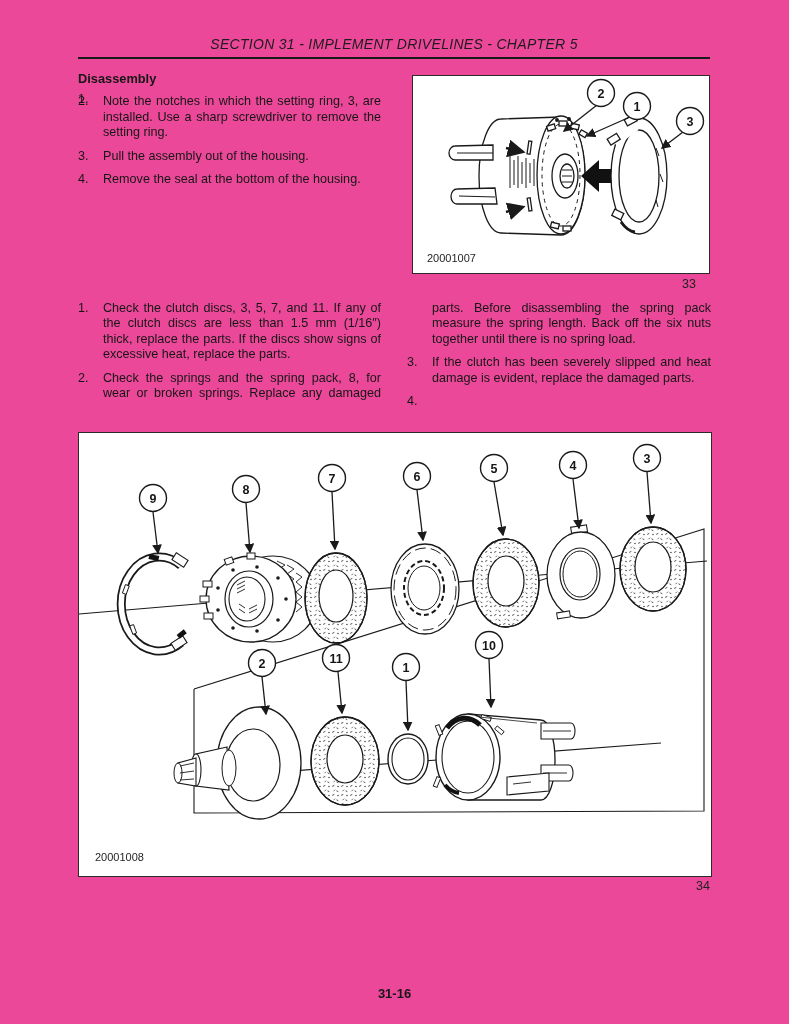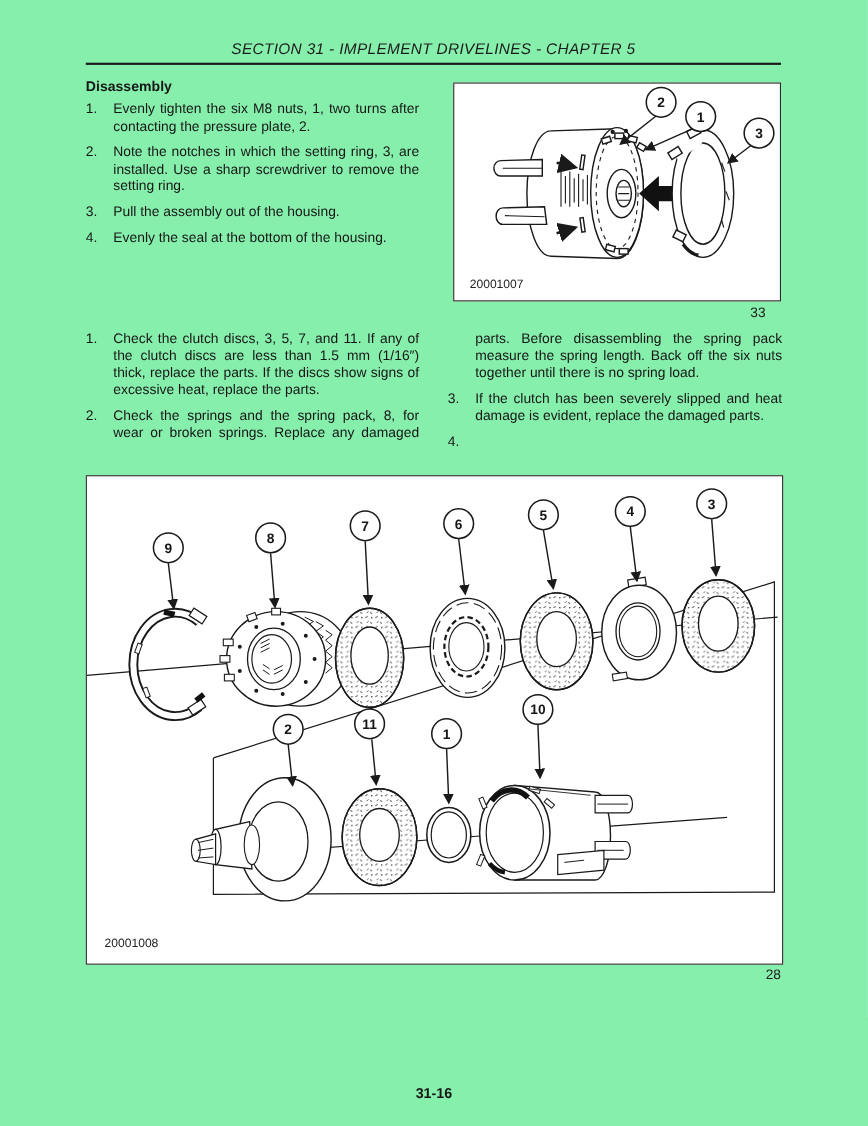--- a/index.html
+++ b/index.html
@@ -1,16 +1,16 @@
 <!DOCTYPE html>
 <html><head>
 <meta charset="utf-8">
 <style>
   html,body{margin:0;padding:0;background:#e8e8e8;}
-  #page{position:relative;width:789px;height:1024px;background:#86efac;overflow:hidden;
+  #page{position:relative;width:789px;height:1024px;background:#ec4899;overflow:hidden;
         font-family:"Liberation Sans",sans-serif;color:#161616;}
   .hdr{position:absolute;left:78px;top:36px;width:632px;text-align:center;
        font-style:italic;font-size:14px;letter-spacing:.3px;color:#1c1c1c;}
   .rule{position:absolute;left:78px;top:57px;width:632px;height:2px;background:#1a1a1a;}
   .col{position:absolute;font-size:12.6px;line-height:15.4px;}
   .h2{font-weight:bold;font-size:12.8px;margin:0 0 6px 0;}
   .li{position:relative;padding-left:25px;margin:0 0 8px 0;text-align:justify;}
   .li .num{position:absolute;left:0;top:0;}
   .cont{padding-left:25px;margin:0 0 8px 0;text-align:justify;}
   .filllast{text-align-last:justify;}
@@ -27,30 +27,30 @@
 
 <div id="page">
 
   <div class="hdr">SECTION 31 - IMPLEMENT DRIVELINES - CHAPTER 5</div>
   <div class="rule"></div>
 
   <div class="col" style="left:78px;top:71px;width:303px;">
     <div class="h2">Disassembly</div>
     <div class="li">
       <span class="num">1.</span>
-      <span>Evenly tighten the six M8 nuts, 1, two turns after contacting the pressure plate, 2.</span></div>
+      </div>
     <div class="li">
       <span class="num">2.</span>
       <span>Note the notches in which the setting ring, 3, are installed. Use a sharp screwdriver to remove the setting ring.</span></div>
     <div class="li">
       <span class="num">3.</span>
       <span>Pull the assembly out of the housing.</span></div>
     <div class="li">
       <span class="num">4.</span>
-      <span>Evenly the seal at the bottom of the housing.</span></div>
+      <span>Remove the seal at the bottom of the housing.</span></div>
   </div>
 
   <div class="figframe" style="left:412px;top:75px;width:296px;height:197px;">
     <svg width="293" height="194" viewBox="0 0 293 194">
       <defs>
         <marker id="ah" viewBox="0 0 10 10" refX="8.5" refY="5" markerWidth="7.5" markerHeight="7.5" orient="auto-start-reverse">
           <path d="M0,0 L10,5 L0,10 z" fill="#1a1a1a"></path>
         </marker>
       </defs>
 
@@ -328,16 +328,16 @@
         <text x="257" y="229.5" text-anchor="middle" class="callout-n">11</text>
         <circle cx="327" cy="234" r="13.5" fill="#fff" stroke="#1a1a1a" stroke-width="1.4"></circle>
         <text x="327" y="238.5" text-anchor="middle" class="callout-n">1</text>
         <circle cx="410" cy="212" r="13.5" fill="#fff" stroke="#1a1a1a" stroke-width="1.4"></circle>
         <text x="410" y="216.5" text-anchor="middle" class="callout-n">10</text>
       </g>
 
       <text x="16" y="428" class="figid">20001008</text>
     </svg>
   </div>
-  <div class="fignum" style="left:78px;top:879px;width:632px;">28</div>
+  <div class="fignum" style="left:78px;top:879px;width:632px;">34</div>
 
   <div class="pageno">31-16</div>
 </div>
 
 </body></html>

